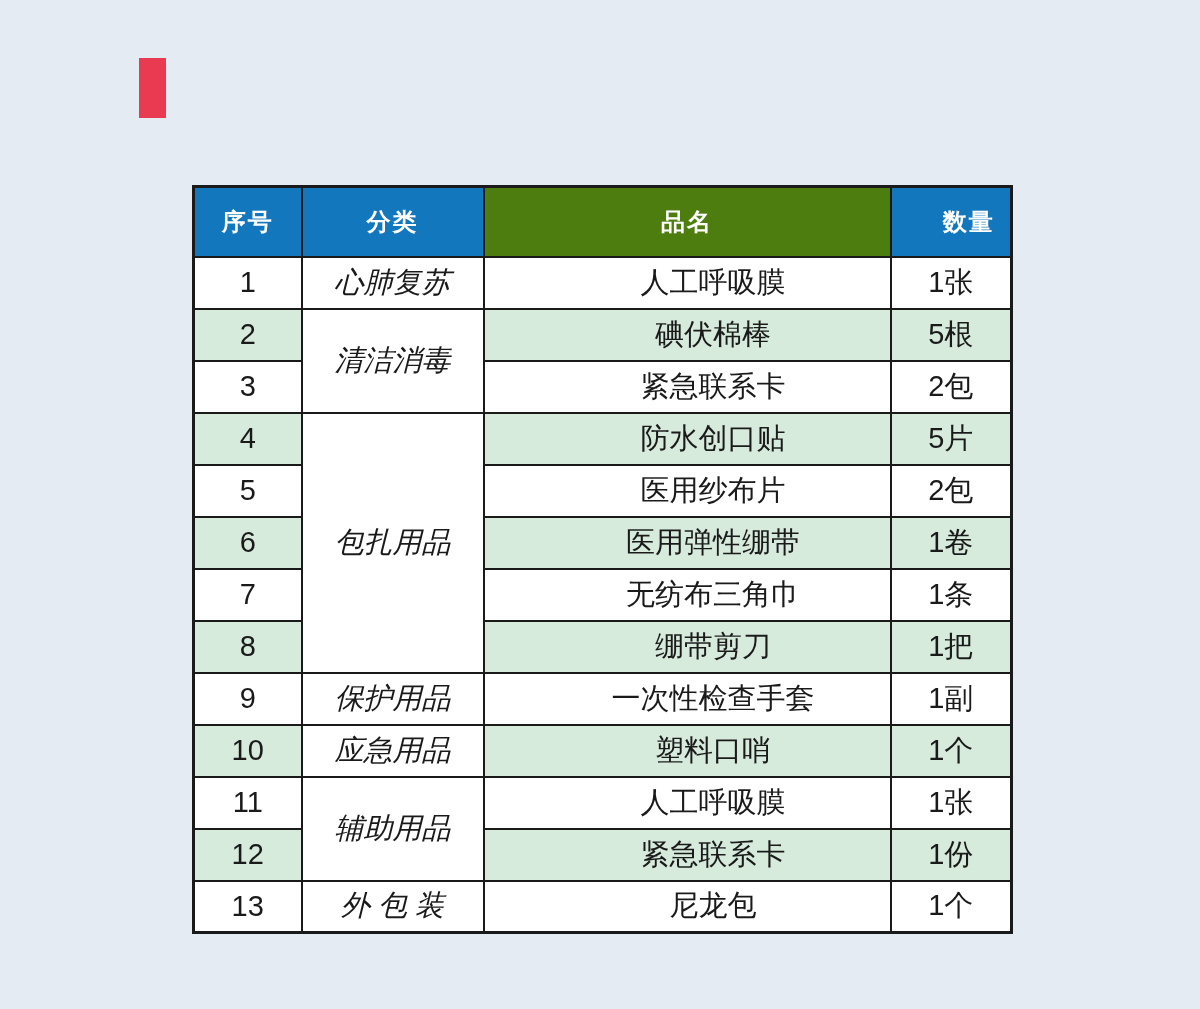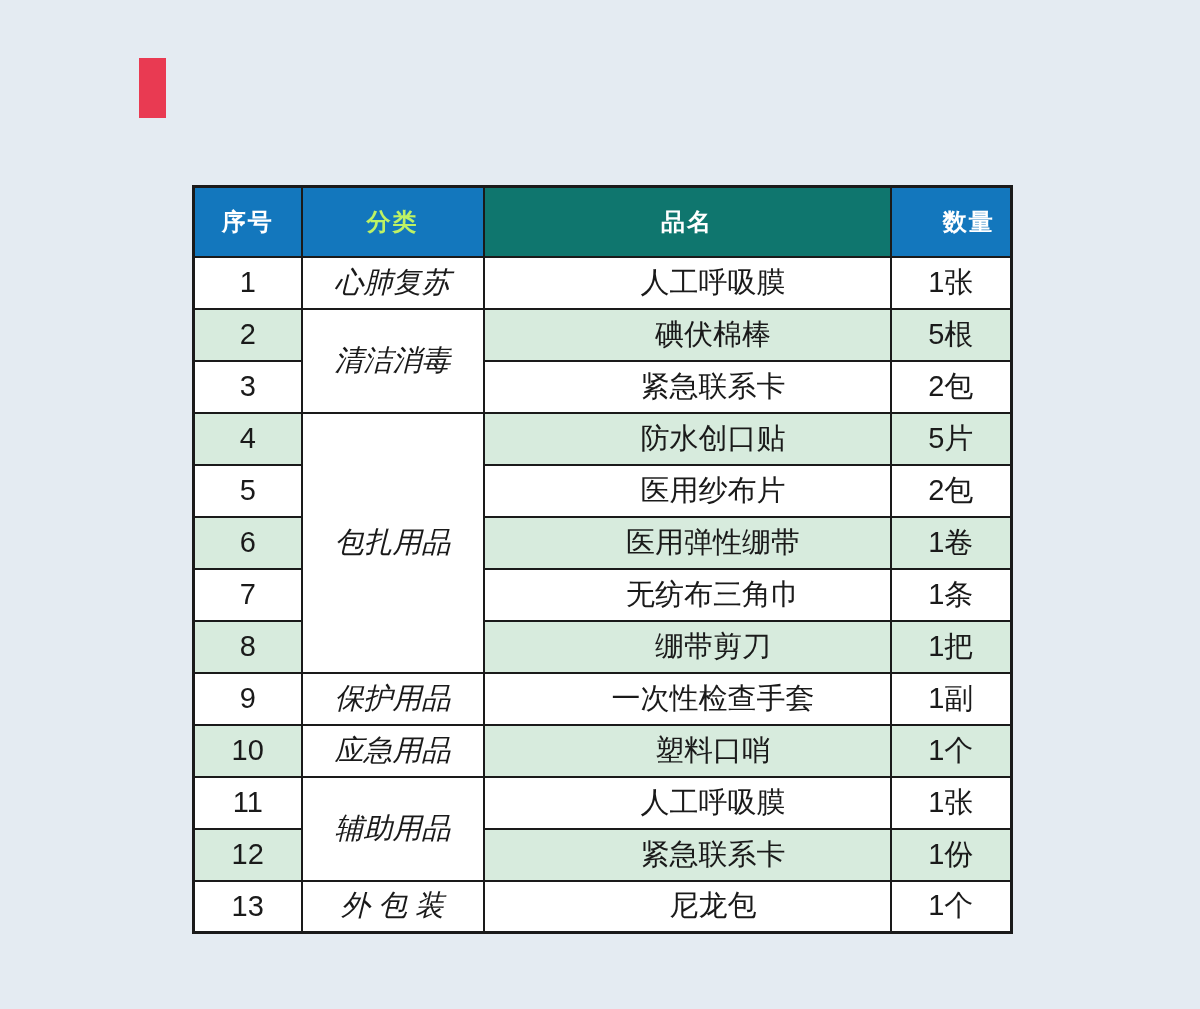--- a/index.html
+++ b/index.html
@@ -86,22 +86,22 @@
   <table class="spec-table">
     <colgroup>
       <col class="col-no">
         <col class="col-cat">
         <col class="col-name">
         <col class="col-qty">
     </colgroup>
     <thead>
       <tr>
           <th style="background: rgb(19, 119, 189); color: rgb(255, 255, 255);">序号</th>
-          <th style="background: rgb(19, 119, 189); color: #bef264;">分类</th>
-          <th style="background: #0f766e; color: rgb(255, 255, 255);">品名</th>
+          <th style="background: rgb(19, 119, 189); color: #ffffff;">分类</th>
+          <th style="background: #4d7c0f; color: rgb(255, 255, 255);">品名</th>
           <th style="background: rgb(19, 119, 189); color: rgb(255, 255, 255); padding-left: 36px;">数量</th>
         </tr>
     </thead>
     <tbody>
         <tr>
           <td class="cell-no">1</td>
           <td class="cell-category" rowspan="1">心肺复苏</td>
           <td class="cell-name">人工呼吸膜</td>
           <td class="cell-qty">1张</td>
         </tr>

